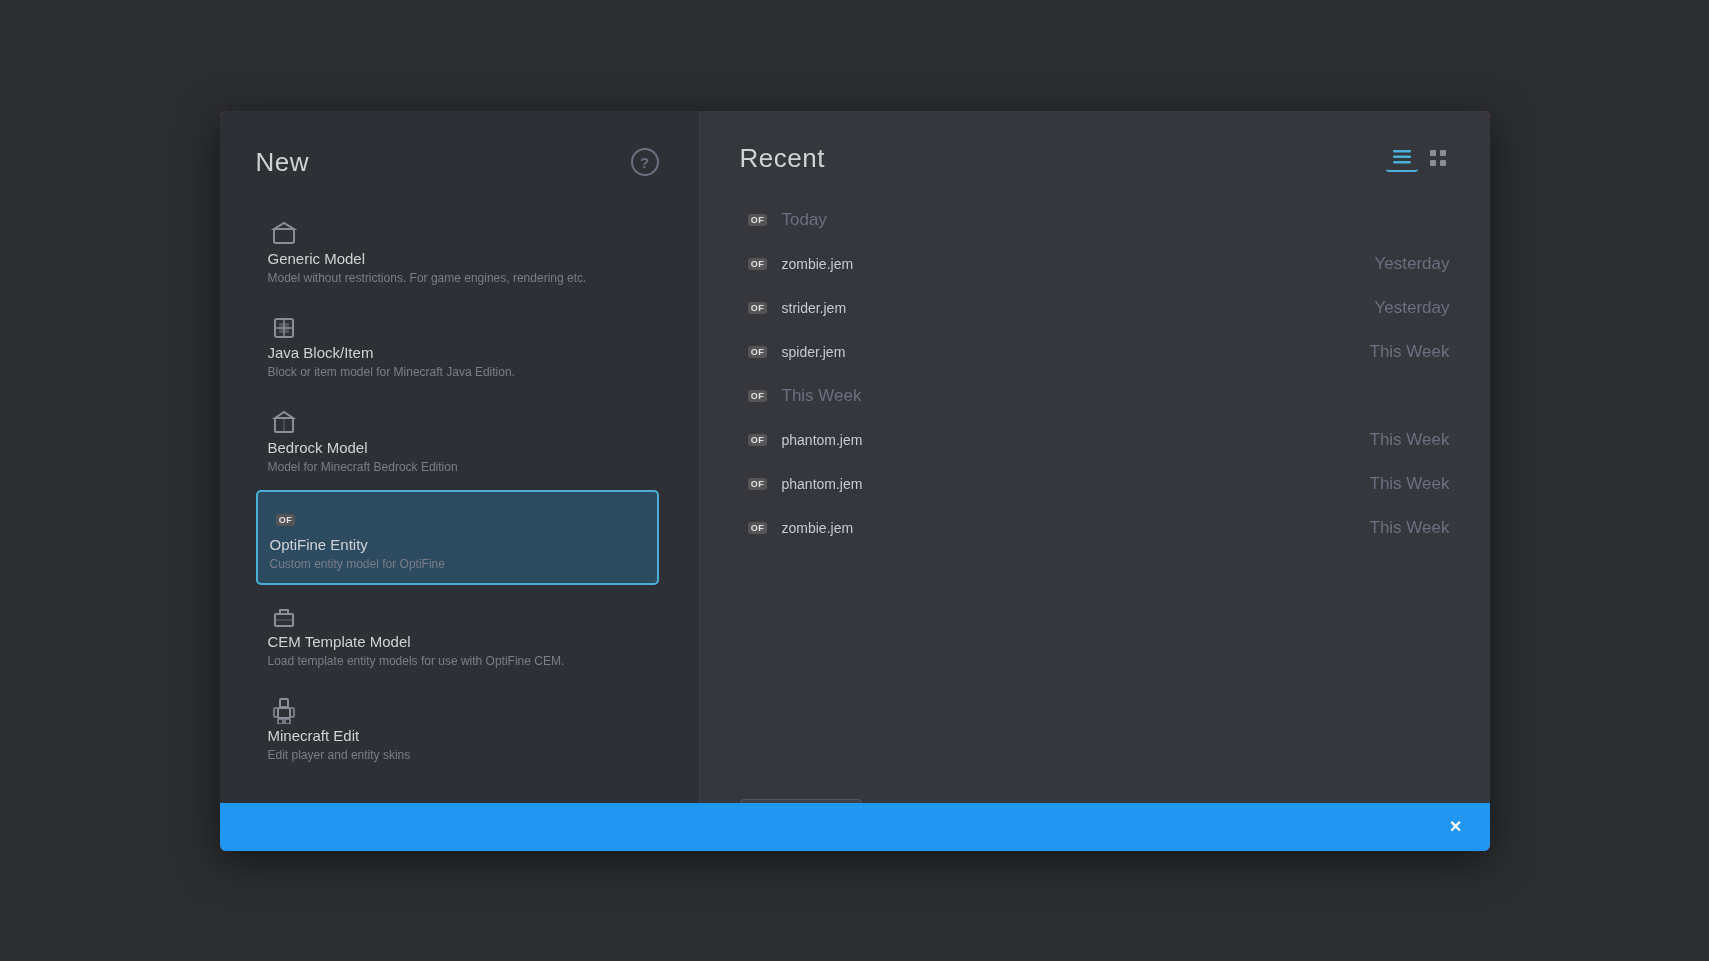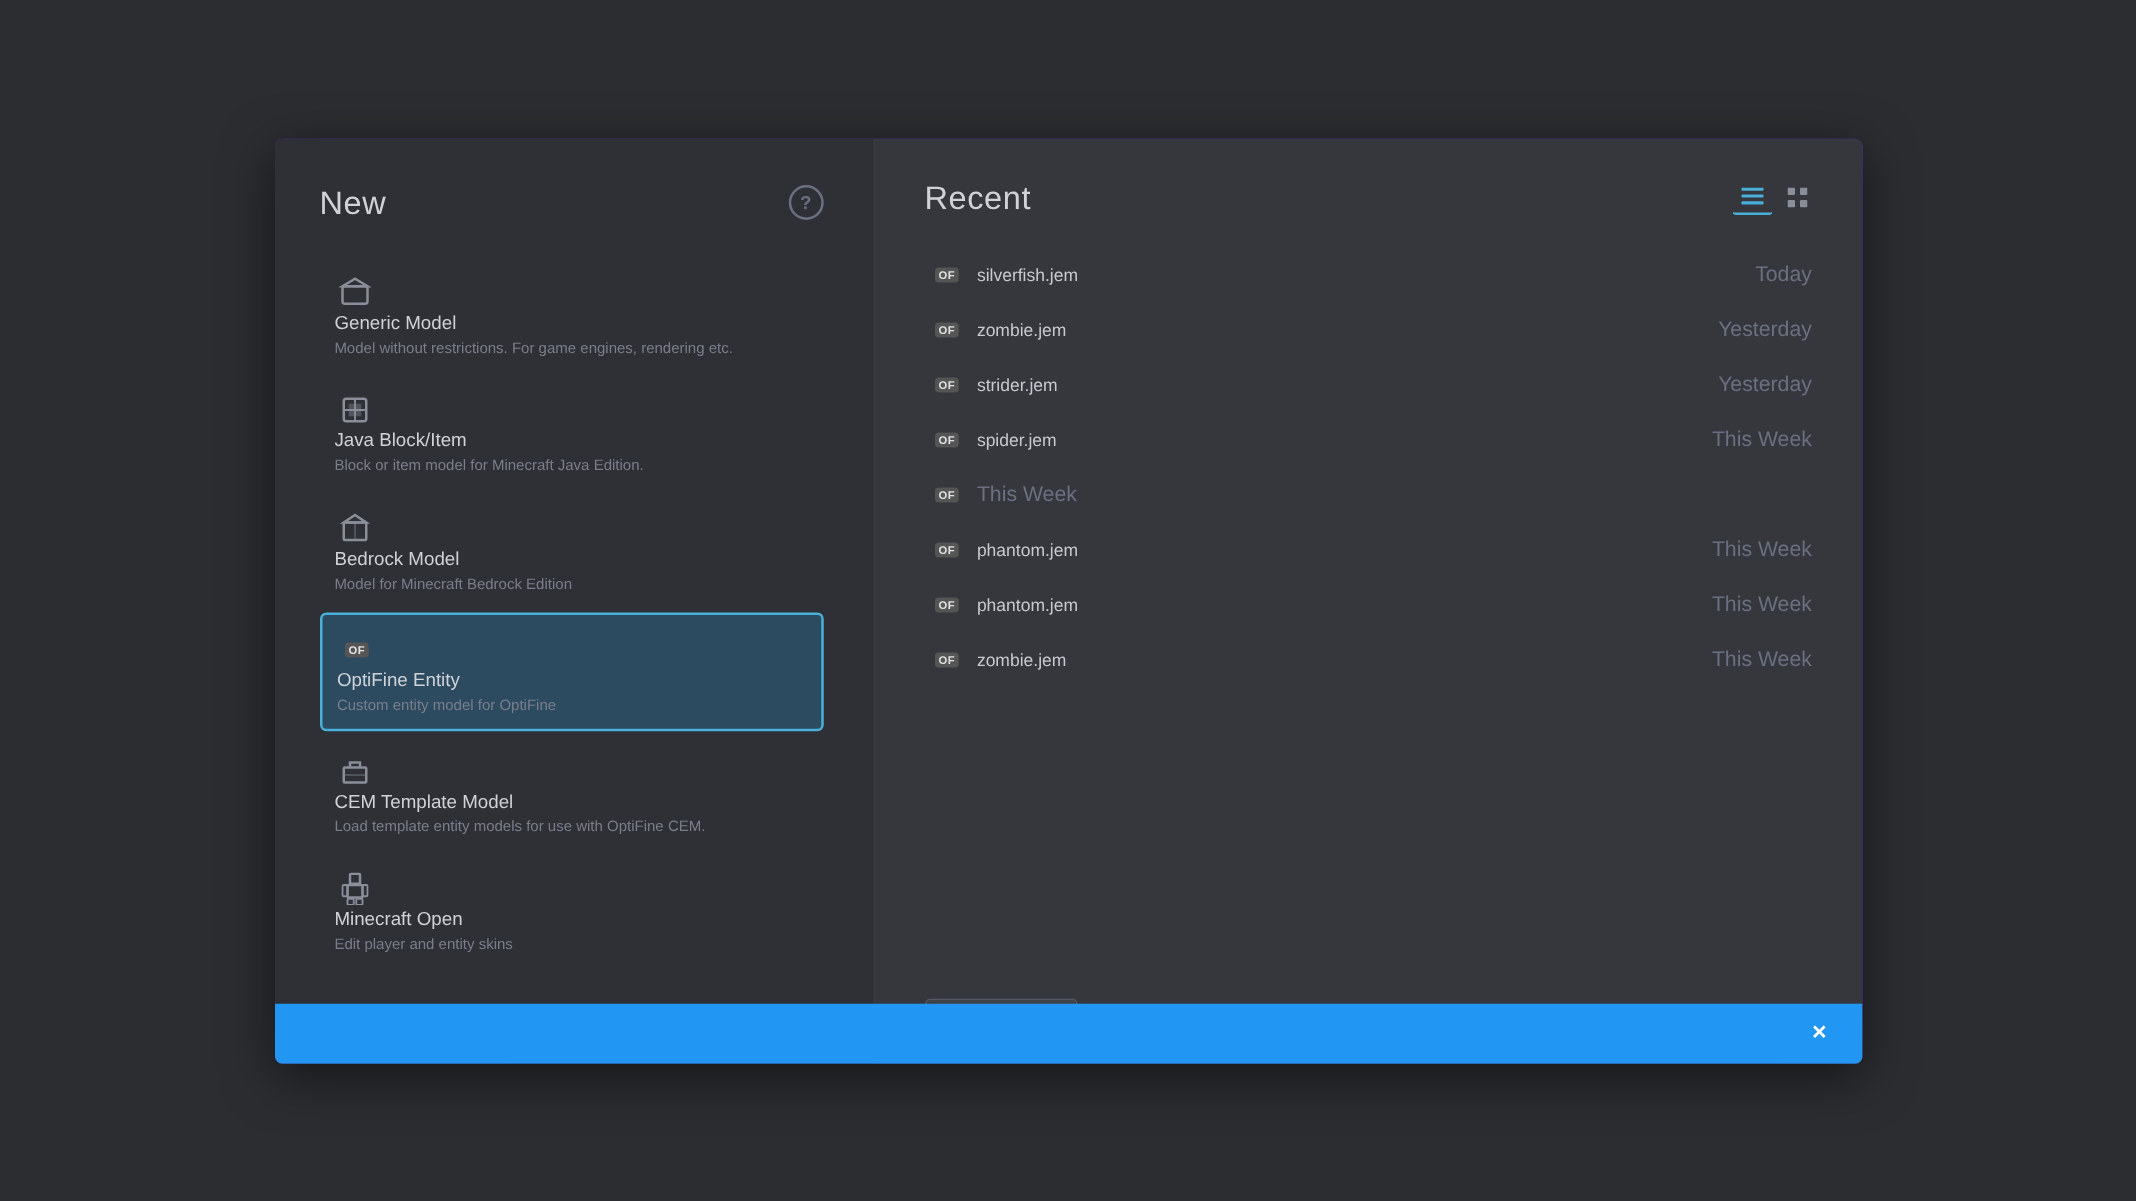--- a/index.html
+++ b/index.html
@@ -11,21 +11,21 @@
       font-family: 'Segoe UI', Arial, sans-serif;
       display: flex;
       align-items: center;
       justify-content: center;
       overflow: hidden;
     }
 
     .dialog {
       width: 1270px;
       height: 740px;
-      background: #6d28d9;
+      background: #ec4899;
       border-radius: 6px;
       display: flex;
       flex-direction: row;
       overflow: hidden;
       position: relative;
       box-shadow: 0 10px 40px rgba(0,0,0,0.5);
     }
 
     
     .left-panel {
@@ -329,21 +329,21 @@
         <svg width="22" height="26" viewBox="0 0 22 26" fill="none">
           <rect x="7" y="1" width="8" height="8" rx="1" fill="none" stroke="#8a8e99" stroke-width="2"></rect>
           <rect x="5" y="10" width="12" height="10" rx="1" fill="none" stroke="#8a8e99" stroke-width="2"></rect>
           <rect x="1" y="10" width="4" height="9" rx="1" fill="none" stroke="#8a8e99" stroke-width="1.5"></rect>
           <rect x="17" y="10" width="4" height="9" rx="1" fill="none" stroke="#8a8e99" stroke-width="1.5"></rect>
           <rect x="5" y="21" width="5" height="5" rx="1" fill="none" stroke="#8a8e99" stroke-width="1.5"></rect>
           <rect x="12" y="21" width="5" height="5" rx="1" fill="none" stroke="#8a8e99" stroke-width="1.5"></rect>
         </svg>
       </div>
       <div class="model-text">
-        <div class="model-name">Minecraft Open</div>
+        <div class="model-name">Minecraft Edit</div>
         <div class="model-desc">Edit player and entity skins</div>
       </div>
     </div>
   </div>
 
   <div class="right-panel">
     <div class="right-header">
       <span class="recent-title">Recent</span>
       <div class="view-toggles">
         <button class="view-btn active">
@@ -362,21 +362,20 @@
           </svg>
         </button>
       </div>
     </div>
 
     <div class="recent-list" id="recent-list">
         <div class="recent-item">
       <div class="recent-icon">
         <span style="background:#555;border-radius:3px;font-size:9px;font-weight:bold;color:#e0e0e0;padding:1px 3px;letter-spacing:0.5px;">OF</span>
       </div>
-      <span class="recent-name">silverfish.jem</span>
       <span class="recent-date">Today</span>
     </div>
         <div class="recent-item">
       <div class="recent-icon">
         <span style="background:#555;border-radius:3px;font-size:9px;font-weight:bold;color:#e0e0e0;padding:1px 3px;letter-spacing:0.5px;">OF</span>
       </div>
       <span class="recent-name">zombie.jem</span>
       <span class="recent-date">Yesterday</span>
     </div>
         <div class="recent-item">

